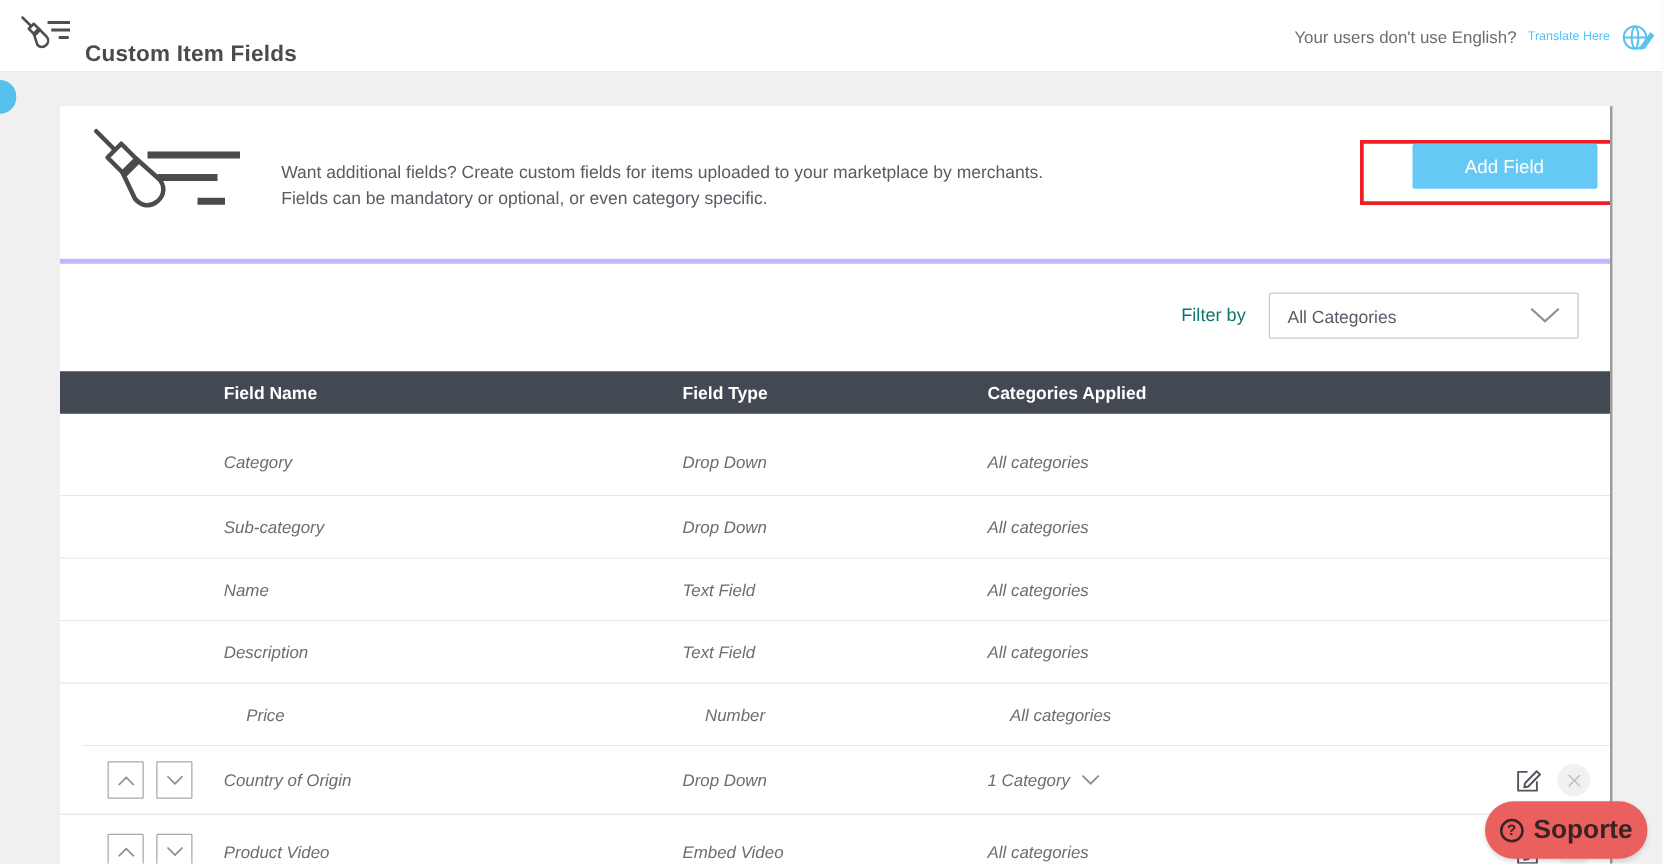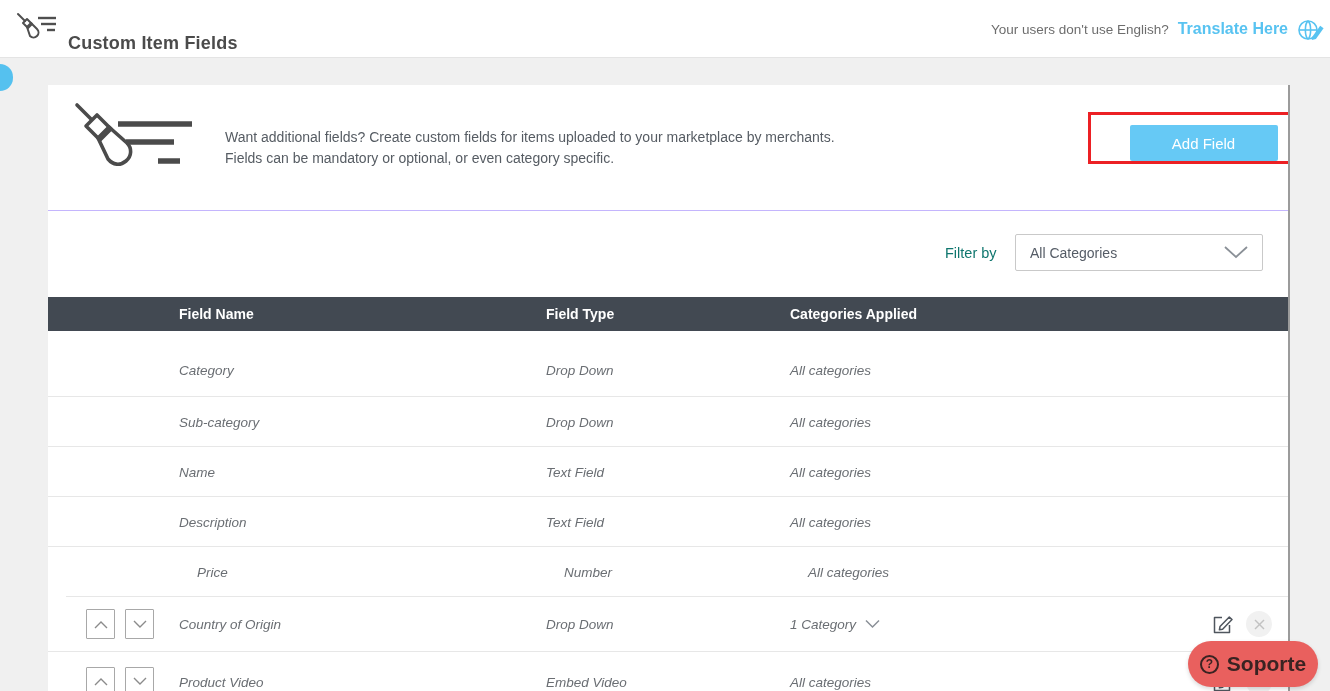--- a/index.html
+++ b/index.html
@@ -18,37 +18,37 @@
   .topbar-icon { position:absolute; left:14px; top:11px; }
   .page-title {
     position:absolute; left:68px; top:17px;
     font-size:18px; font-weight:600; color:#4b4b4b; letter-spacing:.2px;margin-top:16px;
   }
   .topbar-right {
     position:absolute; right:5px; top:0; height:58px;
     display:flex; align-items:center; gap:9px;
   }
   .translate-prompt { font-size:13.5px; color:#6d6d6d; }
-  .translate-link { font-size:16px; font-weight:700; color:#58c3f1; text-decoration:none; cursor:pointer;text-align:right; }
+  .translate-link { font-size:10px; font-weight:400; color:#58c3f1; text-decoration:none; cursor:pointer;text-align:right; }
   
   .side-handle {
     position:absolute; left:0; top:64px; width:13px; height:27px;
     background:#55c1ef; border-radius:0 14px 14px 0; cursor:pointer;
   }
   
   .card {
     position:absolute; left:48px; top:85px; width:1242px; height:606px;
     background:#fff; border-right:2px solid #9b9b9b; overflow:hidden;
   }
-  .intro { position:absolute; left:0; top:0; width:100%; height:126px; border-bottom:1px solid #c4b5fd; }
+  .intro { position:absolute; left:0; top:0; width:100%; height:126px; border-bottom:4px solid #c4b5fd; }
   .intro-icon { position:absolute; left:22px; top:14px; }
   .intro-text { position:absolute; left:177px; top:42px; font-size:14px; line-height:20.5px; color:#565c63; }
   .red-annotation {
     position:absolute; left:1040px; top:27px; width:231px; height:52px;
-    border:3px solid #ec2024; display:flex; align-items:flex-end; justify-content:center;
+    border:3px solid #ec2024; display:flex; align-items:flex-start; justify-content:center;
   }
   .add-field-btn {
     width:148px; height:36px; background:#66c9f5; color:#fff; border:none;
     font-family:inherit; font-size:15px; border-radius:2px; cursor:pointer;
   }
   
   .filter-label {
     position:absolute; left:897px; top:160px;
     font-size:14.5px; font-weight:400; color:#0f766e;text-align:center;
   }

